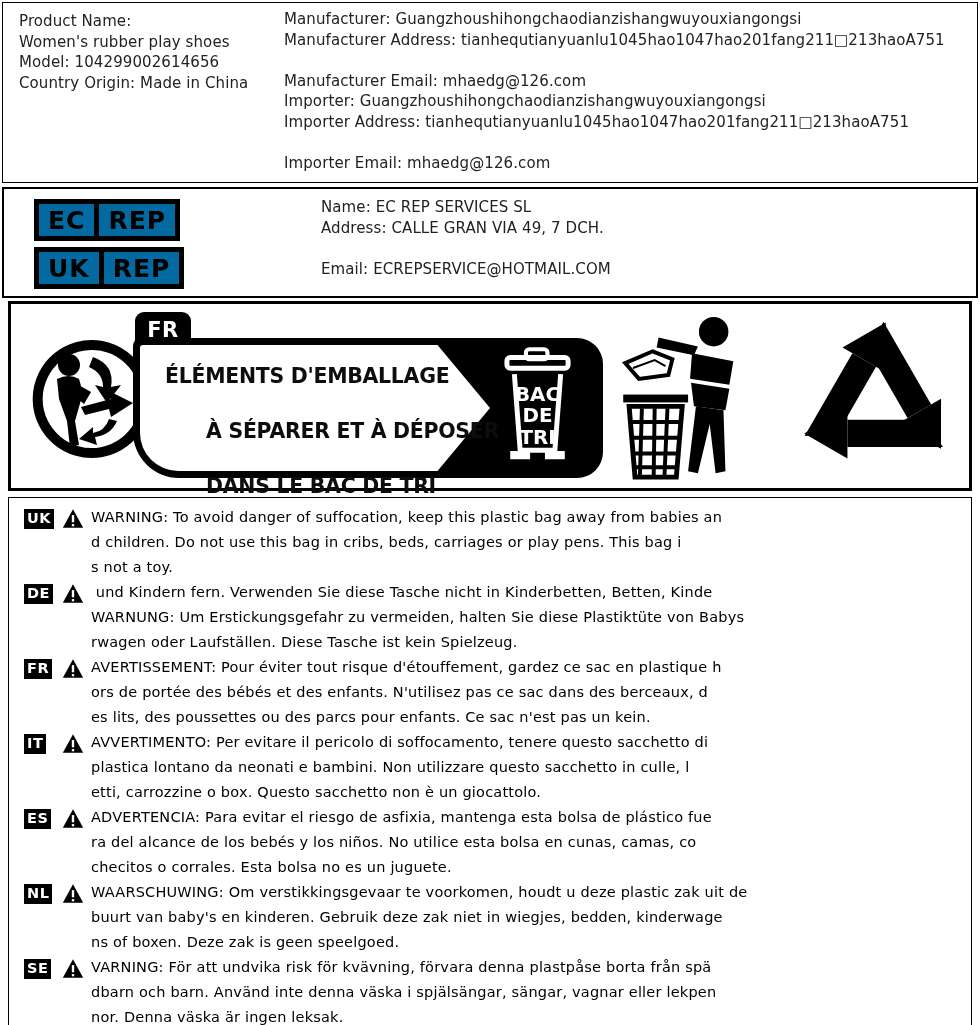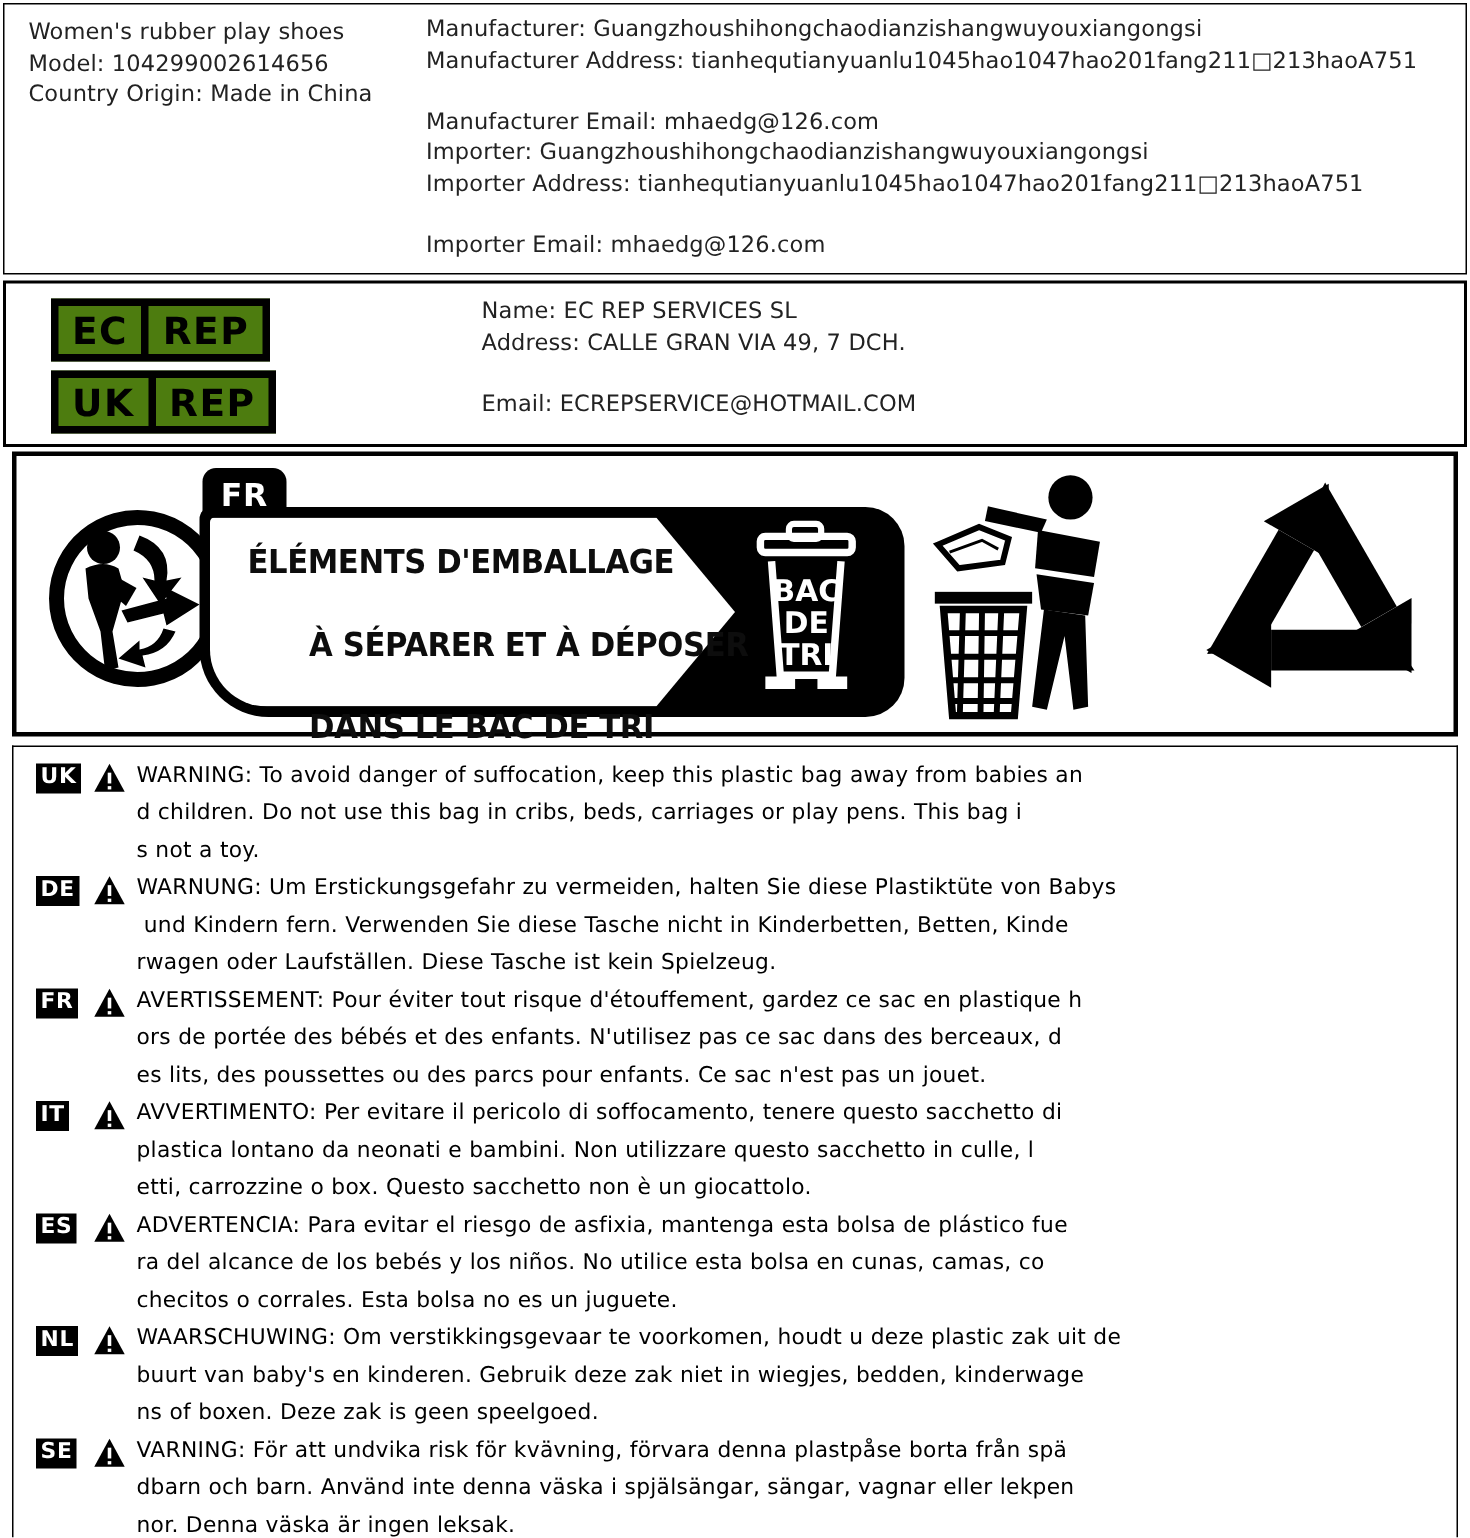--- a/index.html
+++ b/index.html
@@ -11,21 +11,21 @@
   .box { position:absolute; background:#fff; }
   .sec1 { top:2px; left:2px; right:2px; height:181px; border:1px solid #000; }
   .sec2 { top:187px; left:2px; right:2px; height:111px; border:2px solid #000; }
   .sec3 { top:301px; left:8px; right:8px; height:190px; border:3px solid #000; }
   .sec4 { top:497px; left:8px; right:8px; height:528px; border:1px solid #000; border-bottom:none; }
 
   .lines { position:absolute; font-size:15px; line-height:20.5px; letter-spacing:.1px; color:#222; }
   .lines .line { white-space:pre; min-height:20.5px; }
 
   
-  .rep-sign { position:absolute; display:inline-flex; border:5px solid #000; background:#4d7c0f; }
+  .rep-sign { position:absolute; display:inline-flex; border:5px solid #000; background:#0369a1; }
   .rep-cell { font-weight:bold; font-size:25px; line-height:1; padding:4px 9px 3px 9px; letter-spacing:1px; color:#000; }
   .rep-cell.first { border-right:5px solid #000; }
 
   
   .banner { position:absolute; left:122px; top:34px; width:470px; height:140px; background:#000;
             border-radius:8px 26px 26px 46px; }
   .banner-white { position:absolute; left:7px; top:7px; width:350px; height:126px; background:#fff;
             border-radius:3px 0 0 38px;
             clip-path:polygon(0 0, 85% 0, 100% 50%, 85% 100%, 0 100%); }
   .fr-tab { position:absolute; left:2px; top:-26px; width:56px; height:36px; background:#000;
@@ -46,20 +46,21 @@
   .wtri { position:absolute; left:53px; top:1px; width:22px; height:21px; }
   .wtext { position:absolute; left:82px; top:-2px; font-size:14.5px; line-height:25px;
             letter-spacing:.2px; color:#000000; }
   .wtext .line { white-space:pre; }
 </style>
 </head>
 <body>
 
 <div class="box sec1">
   <div class="lines" style="left:16px; top:8px;">
+    <div class="line">Product Name:</div>
     <div class="line">Women's rubber play shoes</div>
     <div class="line">Model: 104299002614656</div>
     <div class="line">Country Origin: Made in China</div>
   </div>
   <div class="lines" style="left:281px; top:6px;">
     <div class="line">Manufacturer: Guangzhoushihongchaodianzishangwuyouxiangongsi</div>
     <div class="line">Manufacturer Address: tianhequtianyuanlu1045hao1047hao201fang211□213haoA751</div>
     <div class="line"></div>
     <div class="line">Manufacturer Email: mhaedg@126.com</div>
     <div class="line">Importer: Guangzhoushihongchaodianzishangwuyouxiangongsi</div>
@@ -176,39 +177,39 @@
   <div class="warning" style="top:84px;">
     <span class="wbadge">DE</span>
     <span class="wtri">
       <svg width="22" height="21" viewBox="0 0 26 24">
           <polygon points="13,1 25,23 1,23" fill="#000"></polygon>
           <rect x="11.6" y="8" width="2.8" height="8.5" fill="#fff"></rect>
           <rect x="11.6" y="18.6" width="2.8" height="2.6" fill="#fff"></rect>
         </svg>
     </span>
     <div class="wtext">
+      <div class="line"> und Kindern fern. Verwenden Sie diese Tasche nicht in Kinderbetten, Betten, Kinde</div>
       <div class="line">WARNUNG: Um Erstickungsgefahr zu vermeiden, halten Sie diese Plastiktüte von Babys</div>
-      <div class="line"> und Kindern fern. Verwenden Sie diese Tasche nicht in Kinderbetten, Betten, Kinde</div>
       <div class="line">rwagen oder Laufställen. Diese Tasche ist kein Spielzeug.</div>
     </div>
   </div>
 
   <div class="warning" style="top:159px;">
     <span class="wbadge">FR</span>
     <span class="wtri">
       <svg width="22" height="21" viewBox="0 0 26 24">
           <polygon points="13,1 25,23 1,23" fill="#000"></polygon>
           <rect x="11.6" y="8" width="2.8" height="8.5" fill="#fff"></rect>
           <rect x="11.6" y="18.6" width="2.8" height="2.6" fill="#fff"></rect>
         </svg>
     </span>
     <div class="wtext">
       <div class="line">AVERTISSEMENT: Pour éviter tout risque d'étouffement, gardez ce sac en plastique h</div>
       <div class="line">ors de portée des bébés et des enfants. N'utilisez pas ce sac dans des berceaux, d</div>
-      <div class="line">es lits, des poussettes ou des parcs pour enfants. Ce sac n'est pas un jouet.</div>
+      <div class="line">es lits, des poussettes ou des parcs pour enfants. Ce sac n'est pas un kein.</div>
     </div>
   </div>
 
   <div class="warning" style="top:234px;">
     <span class="wbadge">IT</span>
     <span class="wtri">
       <svg width="22" height="21" viewBox="0 0 26 24">
           <polygon points="13,1 25,23 1,23" fill="#000"></polygon>
           <rect x="11.6" y="8" width="2.8" height="8.5" fill="#fff"></rect>
           <rect x="11.6" y="18.6" width="2.8" height="2.6" fill="#fff"></rect>

